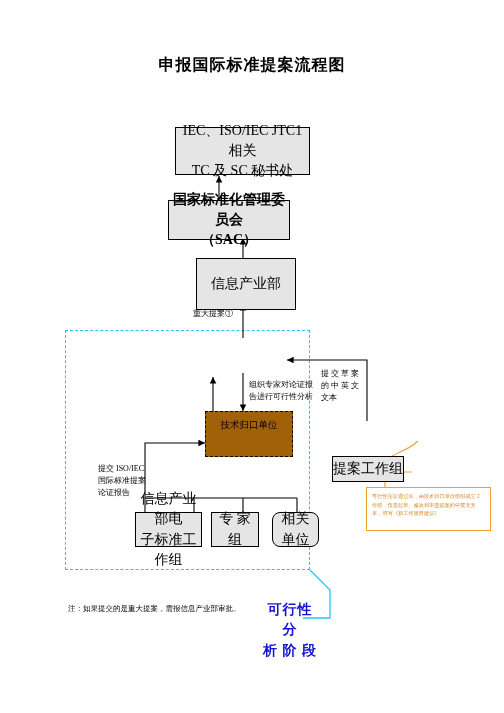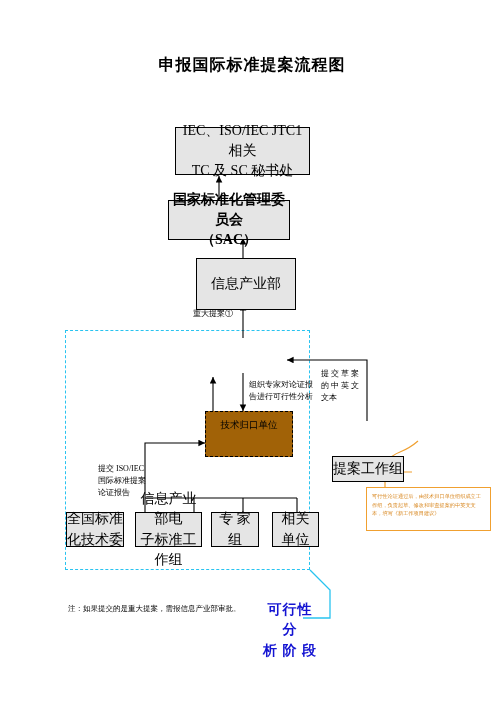--- a/index.html
+++ b/index.html
@@ -141,41 +141,35 @@
       <span>提案工作组</span>
     </div>
   </div>
 
   <div class="lbl-free" style="left:98px;top:463px;width:70px;">
     <div>提交 ISO/IEC</div>
     <div>国际标准提案</div>
     <div>论证报告</div>
   </div>
 
-  <div class="box" style="left:66px;top:512px;width:58px;height:35px;">
-    <div>
-      <span>全国标准</span>
-      <span>化技术委</span>
-    </div>
-  </div>
 
   <div class="box" style="left:135px;top:512px;width:67px;height:35px;">
     <div>
       <span>信息产业部电</span>
       <span>子标准工作组</span>
     </div>
   </div>
 
   <div class="box" style="left:211px;top:512px;width:48px;height:35px;">
     <div>
       <span>专 家 组</span>
     </div>
   </div>
 
-  <div class="box" style="left:272px;top:512px;width:47px;height:35px;">
+  <div class="box" style="left:272px;top:512px;width:47px;height:35px;border-radius:8px;">
     <div>
       <span>相关</span>
       <span>单位</span>
     </div>
   </div>
 
   <div class="notebox" style="left:366px;top:487px;width:125px;height:44px;">
     <span>可行性论证通过后，由技术归口单位组织成立工作组，负责起草、修改和审查提案的中英文文本，填写《新工作项目建议》</span>
   </div>
 

